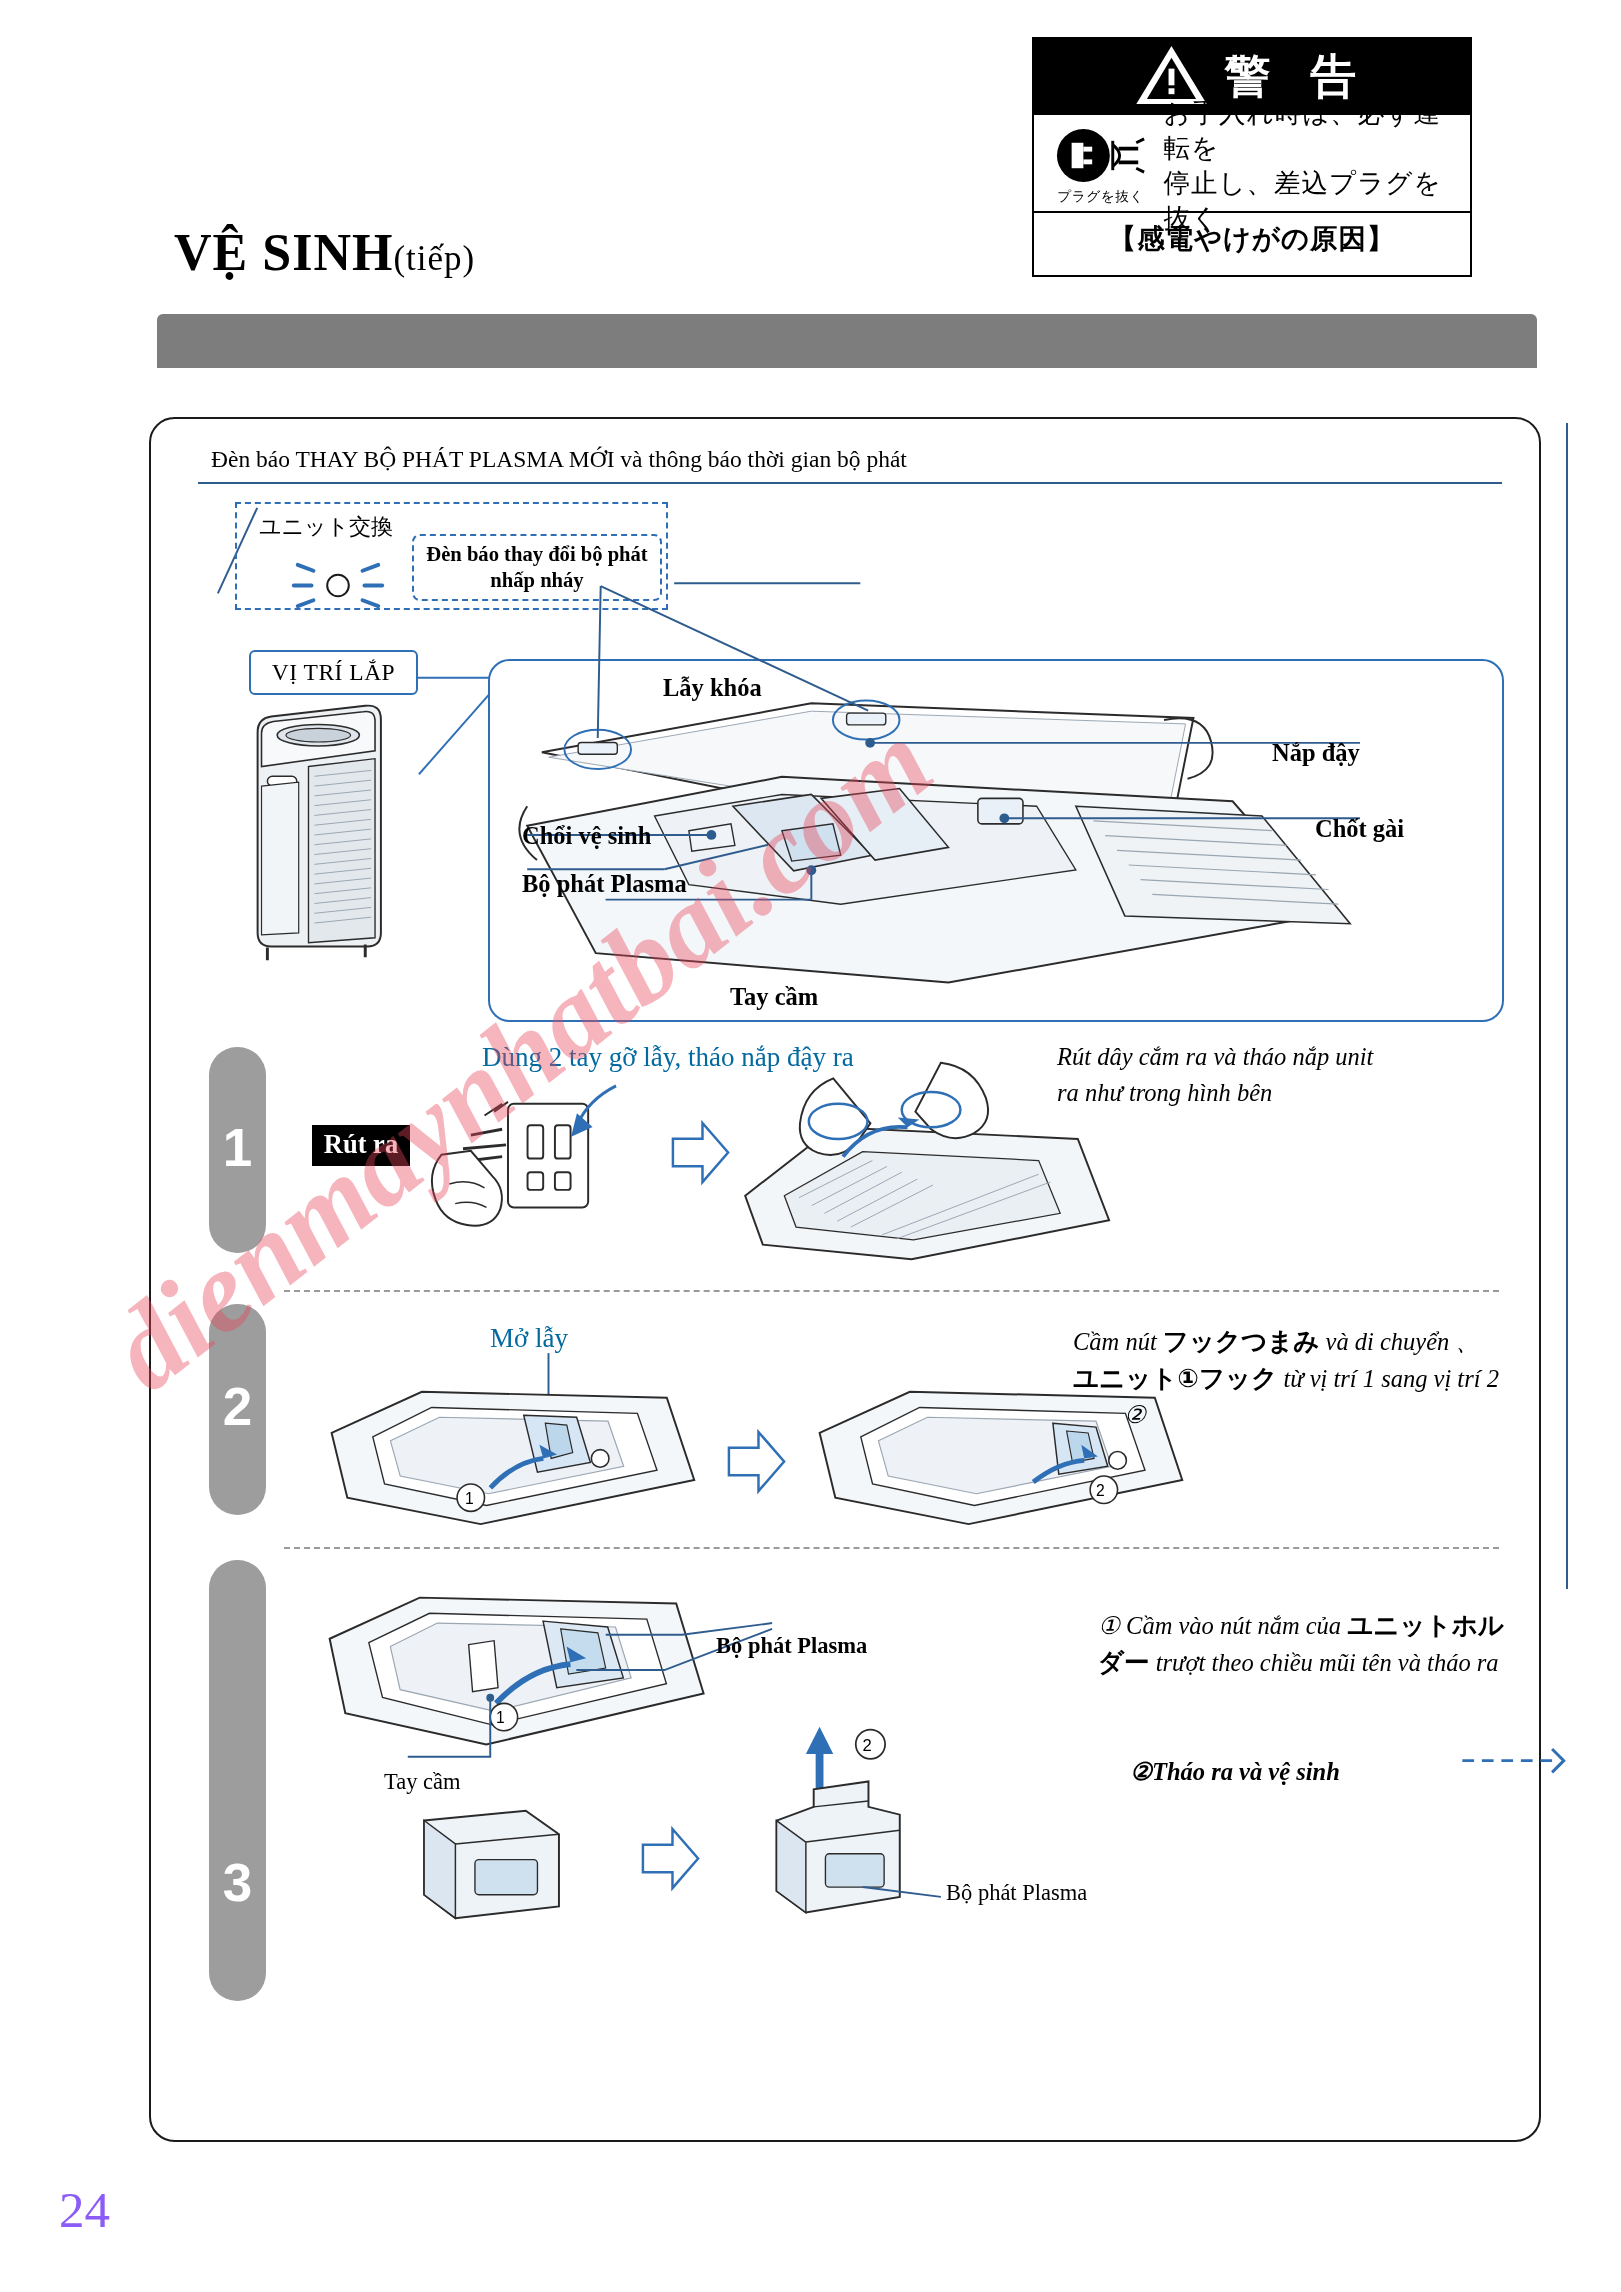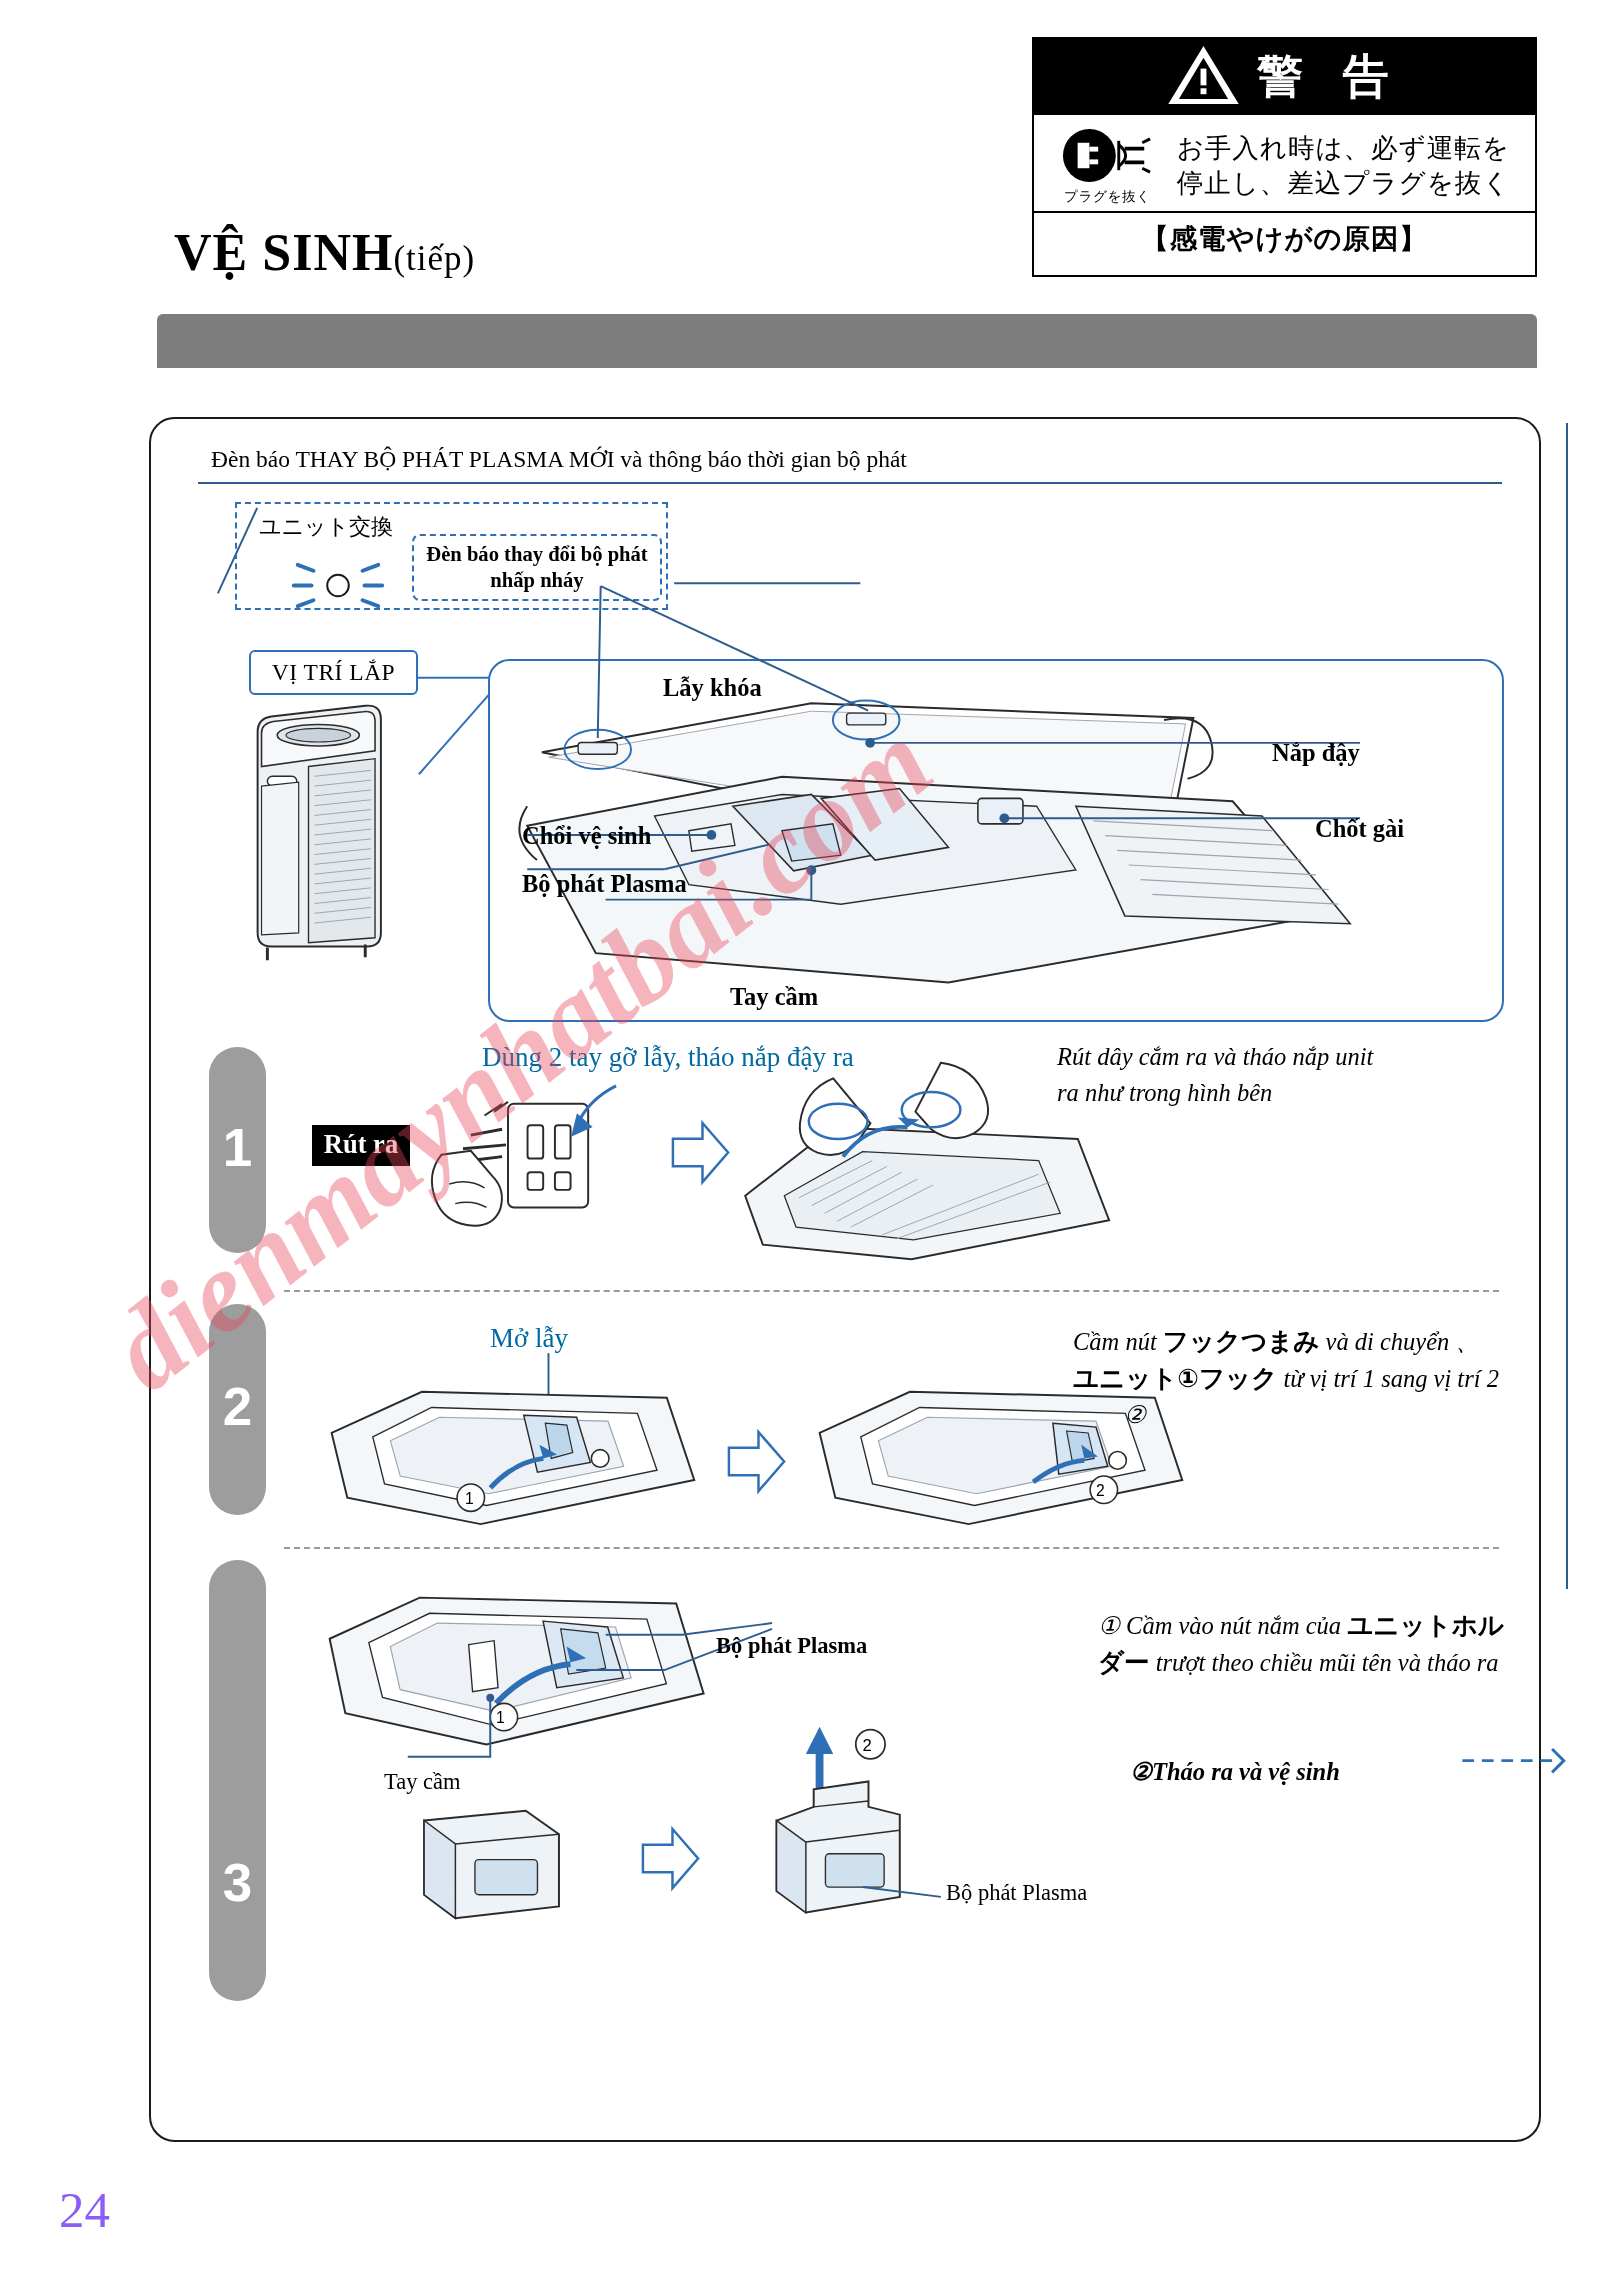--- a/index.html
+++ b/index.html
@@ -8,21 +8,21 @@
     width: 1621px; height: 2293px;
     background: #ffffff;
     font-family: "Liberation Serif", serif;
     position: relative;
     overflow: hidden;
   }
   .page { position:absolute; inset:0; }
 
   
   .warning-box {
-    position:absolute; left:1032px; top:37px; width:505px; height:240px;
+    position:absolute; left:1032px; top:37px; width:440px; height:240px;
     border:2.9px solid #000; background:#fff;
   }
   .warning-head {
     background:#000; color:#fff; height:76px;
     display:flex; align-items:center; justify-content:center; gap:17.6px;
   }
   .warning-head .wtext {
     font-family:"DejaVu Sans", sans-serif;
     font-size:46px; font-weight:bold; letter-spacing:11.8px; color:#fff;
   }

